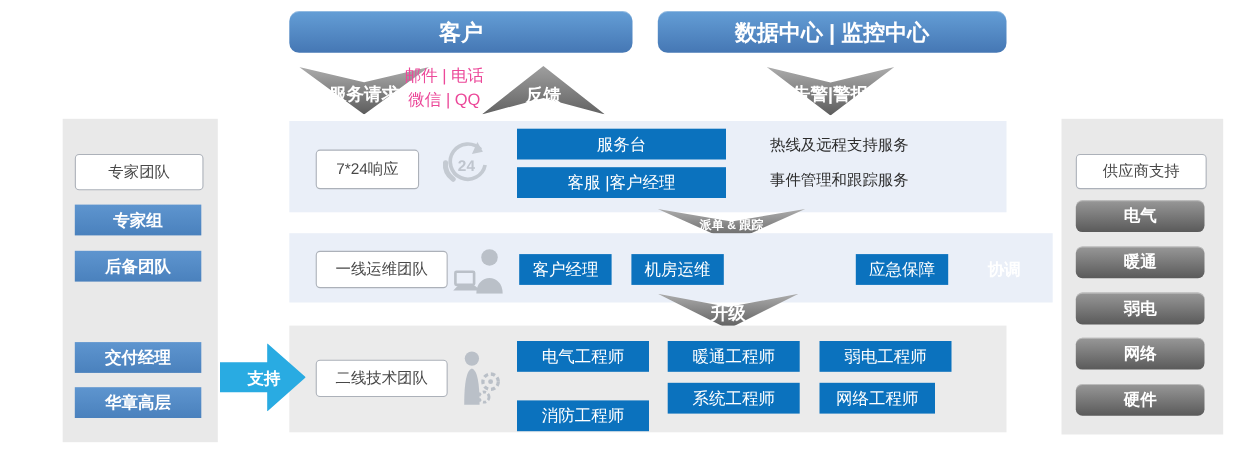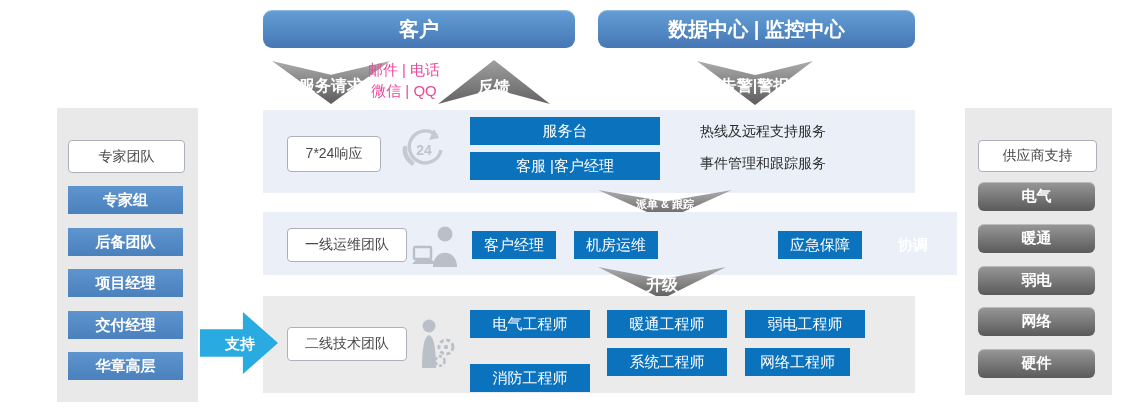--- a/index.html
+++ b/index.html
@@ -126,21 +126,20 @@
   <div class="abs bluebar flexc" style="left:607px;top:348px;width:120px;height:28px">系统工程师</div>
   <div class="abs bluebar flexc" style="left:745px;top:348px;width:105px;height:28px">网络工程师</div>
 
   <div class="rarrow" style="left:200px;top:312px;width:78px;height:62px"></div>
   <span class="abs" style="left:218px;top:335px;width:44px;text-align:center;color:#fff;font-weight:bold;font-size:15px">支持</span>
 
   <div class="abs panel" style="left:57px;top:108px;width:141px;height:294px">
     <div class="abs wbox flexc" style="left:11px;top:32px;width:115px;height:31px">专家团队</div>
     <div class="abs pbar flexc" style="left:11px;top:78px;width:115px;height:28px">专家组</div>
     <div class="abs pbar flexc" style="left:11px;top:120px;width:115px;height:28px">后备团队</div>
-    <div class="abs pbar flexc" style="left:11px;top:161px;width:115px;height:28px">项目经理</div>
     <div class="abs pbar flexc" style="left:11px;top:203px;width:115px;height:28px">交付经理</div>
     <div class="abs pbar flexc" style="left:11px;top:244px;width:115px;height:28px">华章高层</div>
   </div>
 
   <div class="abs panel" style="left:965px;top:108px;width:147px;height:287px">
     <div class="abs wbox flexc" style="left:13px;top:32px;width:117px;height:30px">供应商支持</div>
     <div class="abs vbar flexc" style="left:13px;top:74px;width:117px;height:29px">电气</div>
     <div class="abs vbar flexc" style="left:13px;top:116px;width:117px;height:29px">暖通</div>
     <div class="abs vbar flexc" style="left:13px;top:158px;width:117px;height:29px">弱电</div>
     <div class="abs vbar flexc" style="left:13px;top:199px;width:117px;height:29px">网络</div>

